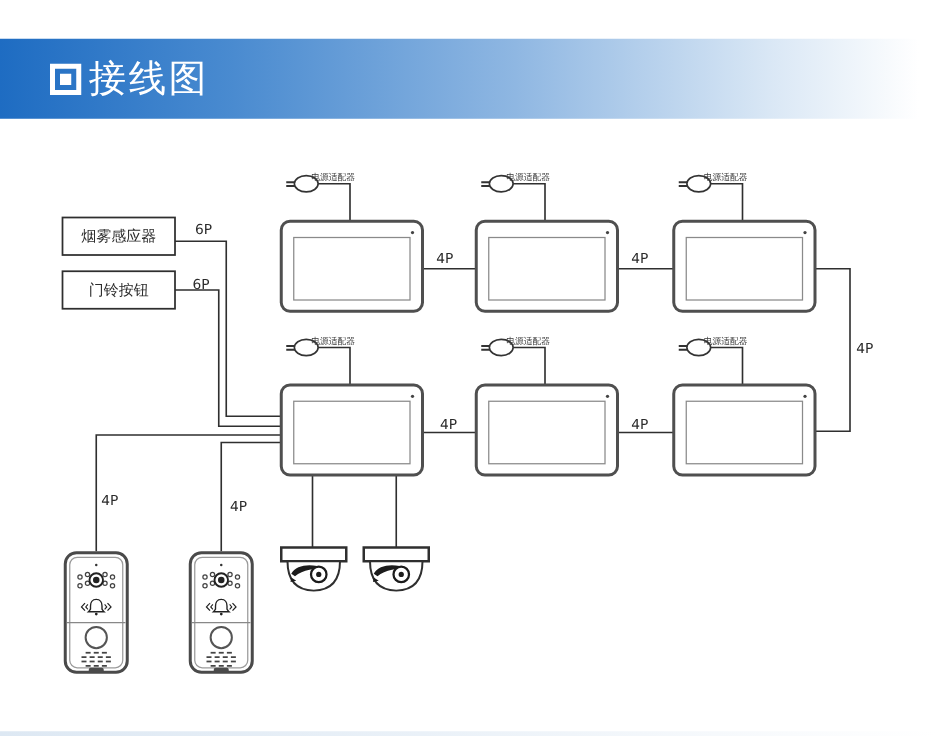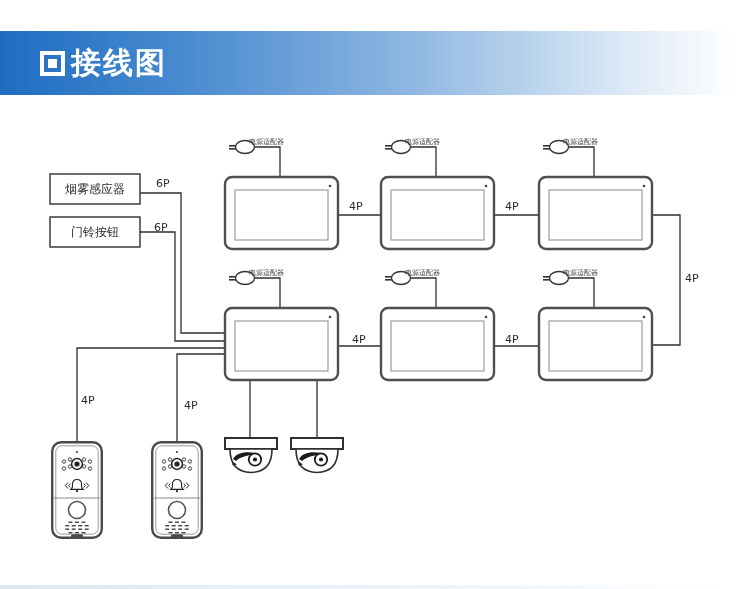--- a/index.html
+++ b/index.html
@@ -4,21 +4,21 @@
 <style>
   html,body{margin:0;padding:0;background:#ffffff;}
   .page{position:relative;width:750px;height:589px;background:#fff;overflow:hidden;
         font-family:"DejaVu Sans",sans-serif;}
   .header{position:absolute;left:0;top:31px;width:750px;height:64px;
           background:linear-gradient(90deg,#1e6cc2 0%,#4a8bd0 25%,#8fb7e2 55%,#d9e7f5 82%,#ffffff 98%);
           display:flex;align-items:center;}
   .header-icon{width:17px;height:17px;border:4px solid #ffffff;margin-left:40px;
                display:flex;align-items:center;justify-content:center;flex:0 0 auto;}
   .header-icon-inner{width:9px;height:9px;background:#ffffff;}
-  .header-title{color:#ffffff;font-size:30px;font-weight:bold;margin-left:6px;letter-spacing:2px;}
+  .header-title{color:#ffffff;font-size:30px;font-weight:normal;margin-left:6px;letter-spacing:2px;}
   .footer-strip{position:absolute;left:0;bottom:0;width:750px;height:4px;
                 background:linear-gradient(90deg,#dde8f3 0%,#eaf1f8 45%,#ffffff 100%);}
   svg{position:absolute;left:0;top:0;}
   svg text{font-family:"DejaVu Sans",sans-serif;fill:#2b2b2b;}
   .lbl{font-size:11px;}
   .lbl-small{font-size:7px;fill:#3a3a3a;}
   .boxlbl{font-size:12px;}
 </style>
 </head>
 <body>

